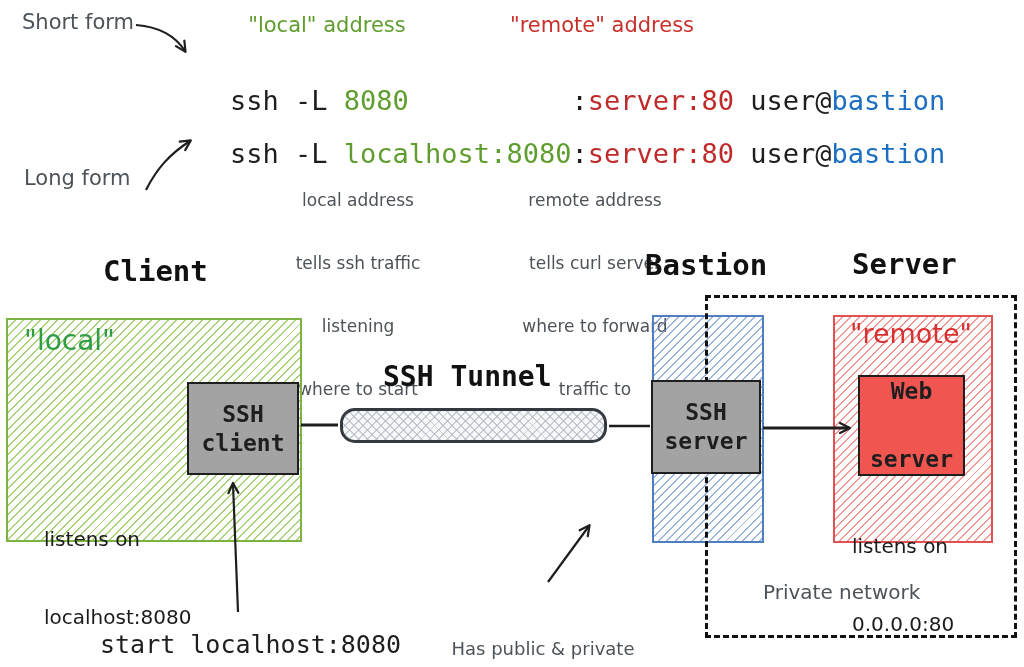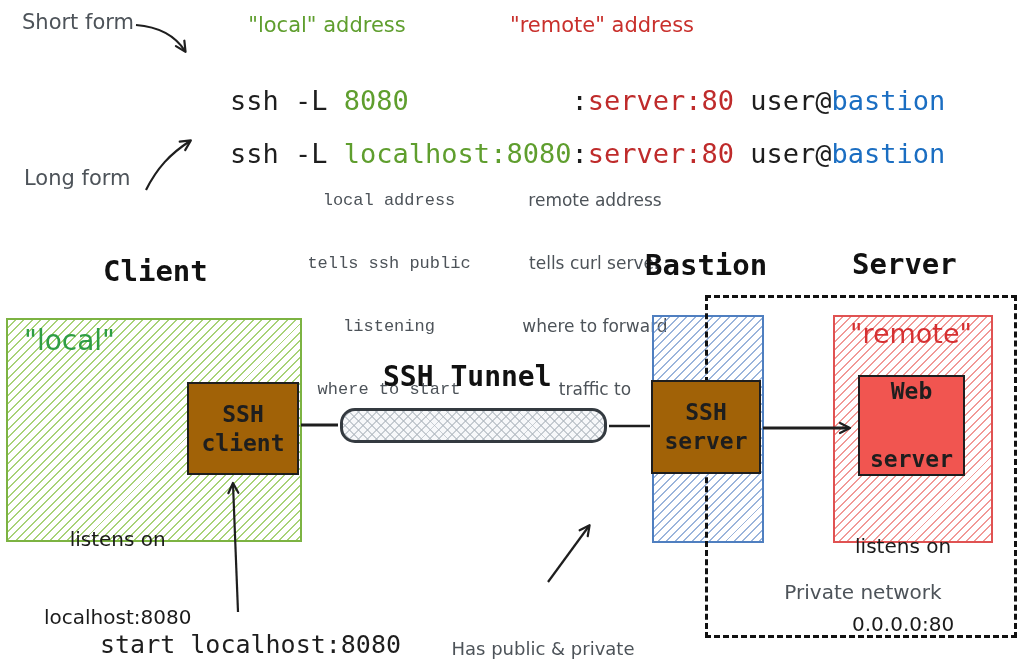--- a/index.html
+++ b/index.html
@@ -27,21 +27,20 @@
     font-family: "DejaVu Sans Mono", monospace;
     font-weight: bold;
     font-size: 29px;
     color: #111111;
     white-space: pre;
   }
   .hand {
     font-family: "DejaVu Sans", sans-serif;
     color: #4d5359;
     white-space: pre;
-    text-align: center;
   }
   .hand-sm { font-size: 17px; line-height: 21px; text-align: center; }
   .c-green  { color: #5f9e2e; }
   .c-red    { color: #bf2b2b; }
   .c-blue   { color: #1b6ec2; }
   .c-black  { color: #1e1e1e; }
 
   
   .hatch-green {
     border: 2px solid #7cb342;
@@ -57,21 +56,21 @@
   }
   .hatch-red {
     border: 2px solid #e05252;
     background-image: repeating-linear-gradient(135deg,
       rgba(235,110,105,0) 0px, rgba(235,110,105,0) 4.6px,
       rgba(235,110,105,0.7) 4.6px, rgba(235,110,105,0.7) 6px);
   }
 
   
   .node {
-    background: #a16207;
+    background: #a3a3a3;
     border: 2.5px solid #1e1e1e;
     display: flex;
     flex-direction: column;
     align-items: center;
     justify-content: center;
     font-family: "DejaVu Sans Mono", monospace;
     font-weight: bold;
     font-size: 23px;
     line-height: 29px;
     color: #1e1e1e;
@@ -118,23 +117,23 @@
 
 
   <div class="abs code" style="left:165px; top:56px;">
     <span class="c-black">ssh -L </span><span class="c-green">8080</span><span class="c-black">          </span><span class="c-black">:</span><span class="c-red">server:80</span><span class="c-black"> user@</span><span class="c-blue">bastion</span>
   </div>
 
   <div class="abs code" style="left:165px; top:109px;">
     <span class="c-black">ssh -L </span><span class="c-green">localhost:8080</span><span class="c-black">:</span><span class="c-red">server:80</span><span class="c-black"> user@</span><span class="c-blue">bastion</span>
   </div>
 
-  <div class="abs hand hand-sm" style="left:289px; top:148px; width:200px;font-family:Liberation Mono, monospace;">
+  <div class="abs hand hand-sm" style="left:258px; top:148px; width:200px;">
     <div>local address</div>
-    <div>tells ssh public</div>
+    <div>tells ssh traffic</div>
     <div>listening</div>
     <div>where to start</div>
   </div>
 
   <div class="abs hand hand-sm" style="left:495px; top:148px; width:200px;">
     <div>remote address</div>
     <div>tells curl server</div>
     <div>where to forward</div>
     <div>traffic to</div>
   </div>

